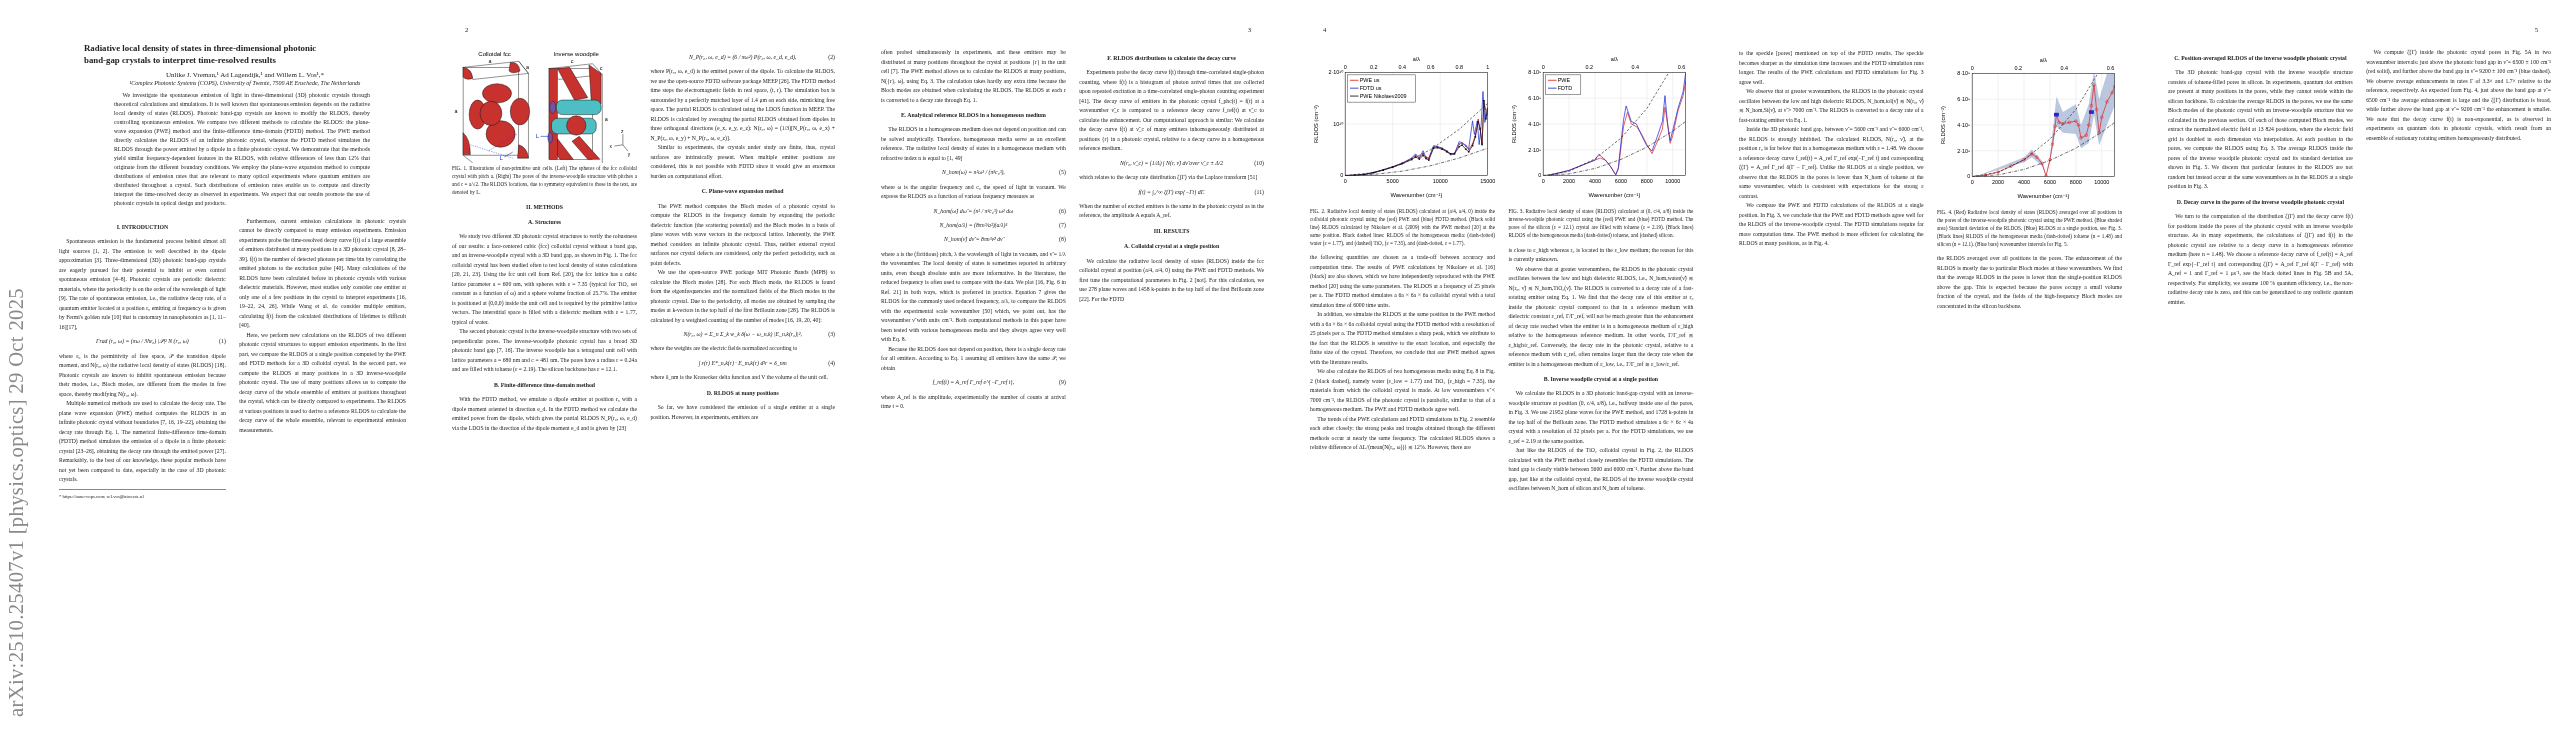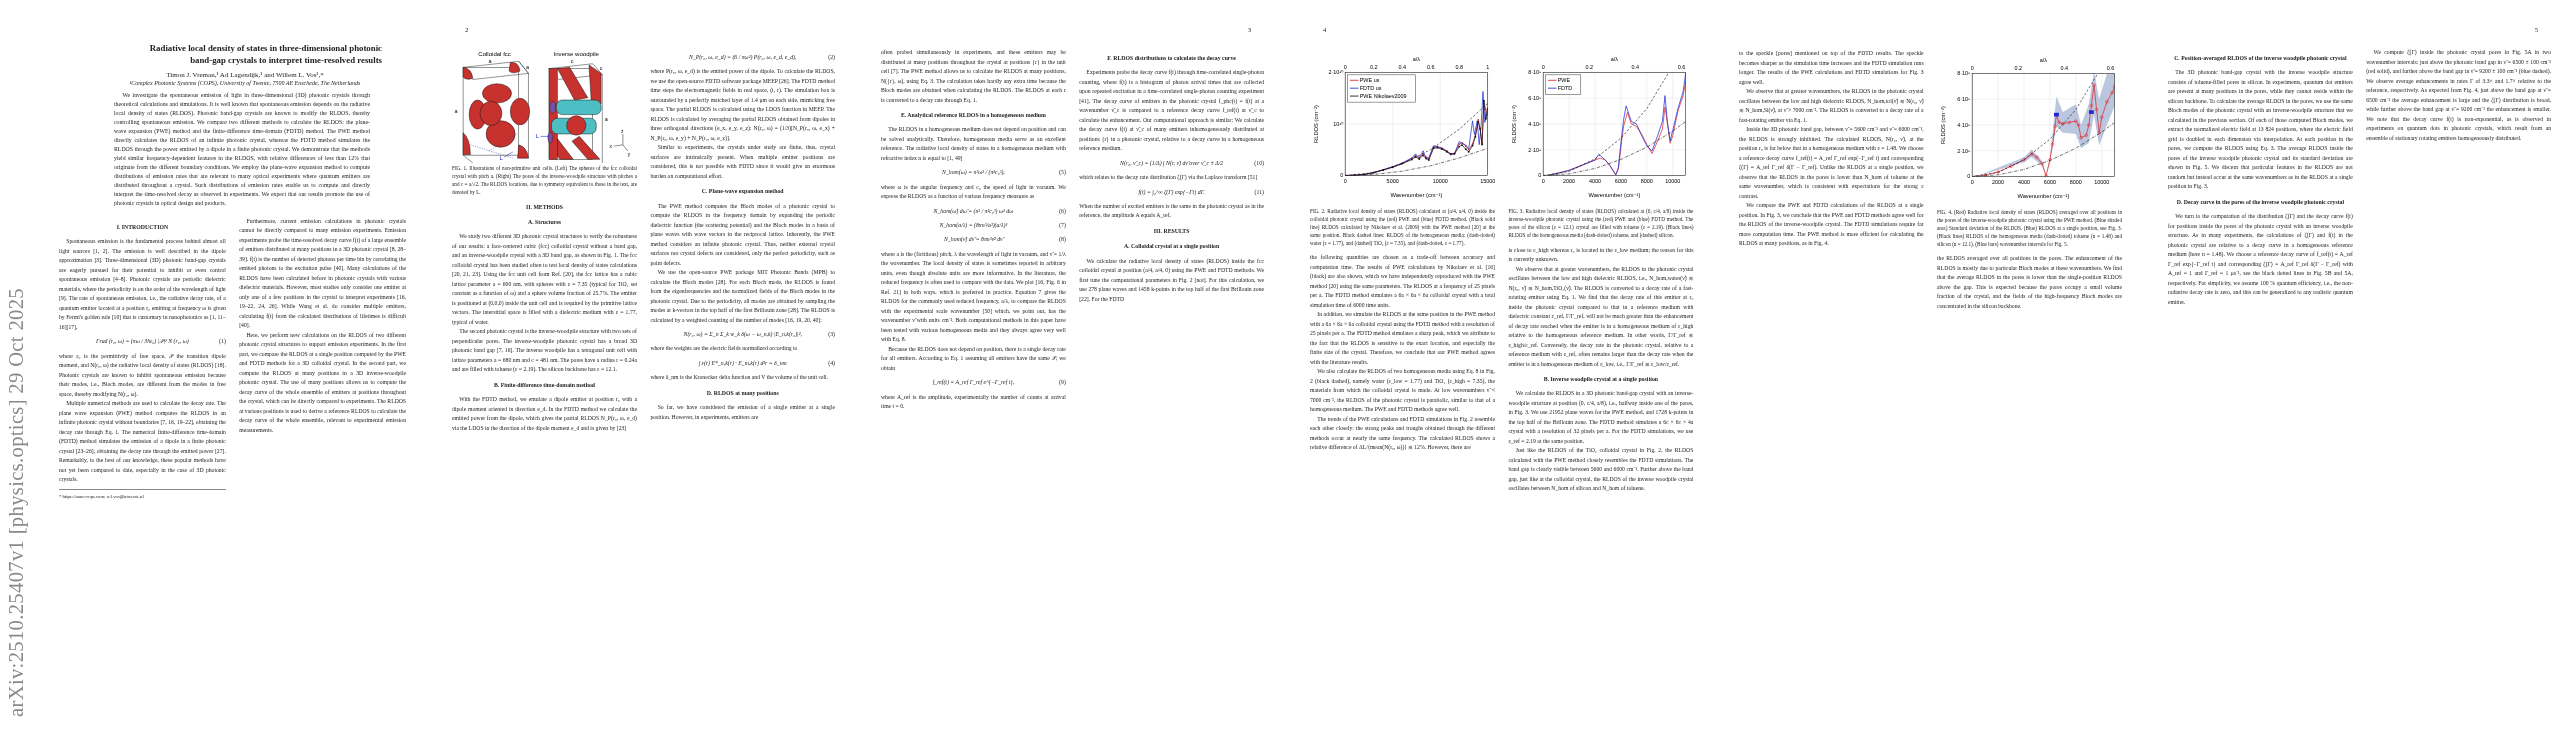--- a/index.html
+++ b/index.html
@@ -5,21 +5,21 @@
   html, body { margin:0; padding:0; background:#fff; }
   body { width:2576px; height:729px; overflow:hidden; position:relative;
          font-family:"DejaVu Serif","Liberation Serif",serif; color:#222; }
   .strip { display:flex; width:2576px; height:729px; }
   .page { width:429px; height:729px; position:relative; box-sizing:border-box;
           padding:24px 23px 0 23px; overflow:hidden; }
   .pnum { position:absolute; top:25.5px; font-size:6.7px; color:#222; font-family:"Liberation Serif",serif; }
   .pnum.left { left:36px; } .pnum.right { right:36px; }
   .arxiv { position:absolute; left:4.9px; top:717px; transform:rotate(-90deg); transform-origin:0 0;
            font-family:"Liberation Serif",serif; font-size:20.7px; color:#8a8a8a; white-space:nowrap; letter-spacing:0.3px; }
-  .title { text-align:right; font-weight:bold; font-size:8.8px; line-height:11.5px; margin:19.4px 24px 3.6px 61px; font-family:"Liberation Serif",serif; }
+  .title { text-align:left; font-weight:bold; font-size:8.8px; line-height:11.5px; margin:19.4px 24px 3.6px 61px; font-family:"Liberation Serif",serif; }
   .authors { text-align:center; font-size:7px; margin:4.9px 0 1.2px 61px; font-family:"Liberation Serif",serif; }
   .affil { text-align:center; font-style:italic; font-size:6px; margin:0 0 4.9px 61px; font-family:"Liberation Serif",serif; }
   .abstract { font-size:5.8px; line-height:9px; text-align:justify; margin:0 36px 8.5px 91px; font-family:"Liberation Serif",serif; }
   .abstract p { margin:0; text-indent:8.5px; }
   .cols { display:flex; gap:13.4px; }
   .col { flex:1; font-size:5.7px; line-height:9.5px; text-align:justify; font-family:"Liberation Serif",serif; }
   .col p { margin:0; text-indent:7.3px; }
   .col p.noind { text-indent:0; }
   .sec { text-align:center; font-weight:bold; font-size:5.8px; margin:6px 0 4.9px 0; font-family:"Liberation Serif",serif; }
   .eq { text-align:center; font-style:italic; margin:4.9px 0; position:relative; font-size:5.8px; }
@@ -35,21 +35,21 @@
 
 <div class="arxiv">arXiv:2510.25407v1  [physics.optics]  29 Oct 2025</div>
 
 <div class="strip">
 
   <div class="page">
     <div class="title">
       <div>Radiative local density of states in three-dimensional photonic</div>
       <div>band-gap crystals to interpret time-resolved results</div>
     </div>
-    <div class="authors">Timon J. Vreman,¹ Ad Lagendijk,¹ and Willem L. Vos¹,*</div>
+    <div class="authors">Unlike J. Vreman,¹ Ad Lagendijk,¹ and Willem L. Vos¹,*</div>
     <div class="affil">¹Complex Photonic Systems (COPS), University of Twente, 7500 AE Enschede, The Netherlands</div>
     <div class="abstract">
         <p>We investigate the spontaneous emission of light in three-dimensional (3D) photonic crystals through theoretical calculations and simulations. It is well known that spontaneous emission depends on the radiative local density of states (RLDOS). Photonic band-gap crystals are known to modify the RLDOS, thereby controlling spontaneous emission. We compare two different methods to calculate the RLDOS: the plane-wave expansion (PWE) method and the finite-difference time-domain (FDTD) method. The PWE method directly calculates the RLDOS of an infinite photonic crystal, whereas the FDTD method simulates the RLDOS through the power emitted by a dipole in a finite photonic crystal. We demonstrate that the methods yield similar frequency-dependent features in the RLDOS, with relative differences of less than 12% that originate from the different boundary conditions. We employ the plane-wave expansion method to compute distributions of emission rates that are relevant to many optical experiments where quantum emitters are distributed throughout a crystal. Such distributions of emission rates enable us to compute and directly interpret the time-resolved decay as observed in experiments. We expect that our results promote the use of photonic crystals in optical design and products.</p>
       </div>
     <div class="cols" style="margin-left:36px;">
       <div class="col">
         <div class="sec">I.   INTRODUCTION</div>
         <p>Spontaneous emission is the fundamental process behind almost all light sources [1, 2]. The emission is well described in the dipole approximation [3]. Three-dimensional (3D) photonic band-gap crystals are eagerly pursued for their potential to inhibit or even control spontaneous emission [4–8]. Photonic crystals are periodic dielectric materials, where the periodicity is on the order of the wavelength of light [9]. The rate of spontaneous emission, i.e., the radiative decay rate, of a quantum emitter located at a position r₀ emitting at frequency ω is given by Fermi's golden rule [10] that is customary in nanophotonics as [1, 11–16][17],</p>
         <div class="eq"><span>Γrad (r₀, ω) = (πω / 3ħε₀) |𝒫|² N (r₀, ω)</span><span class="num">(1)</span></div>
         <p class="noind">where ε₀ is the permittivity of free space, 𝒫 the transition dipole moment, and N(r₀, ω) the radiative local density of states (RLDOS) [18]. Photonic crystals are known to inhibit spontaneous emission because their modes, i.e., Bloch modes, are different from the modes in free space, thereby modifying N(r₀, ω).</p>

